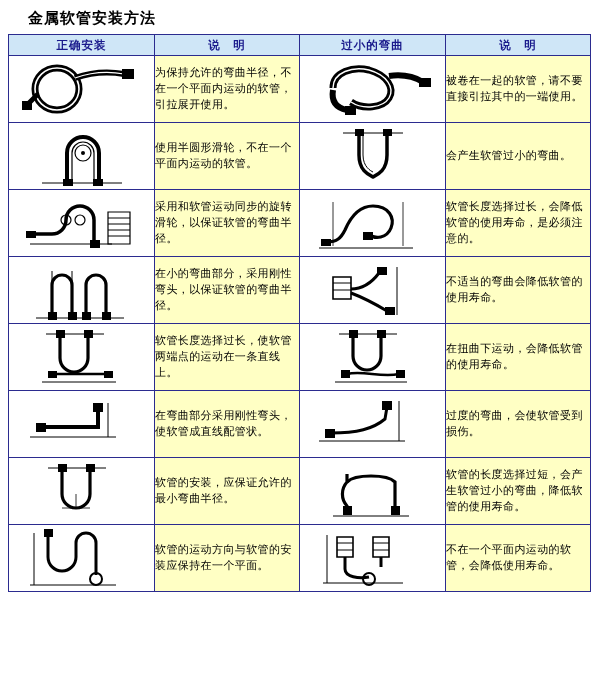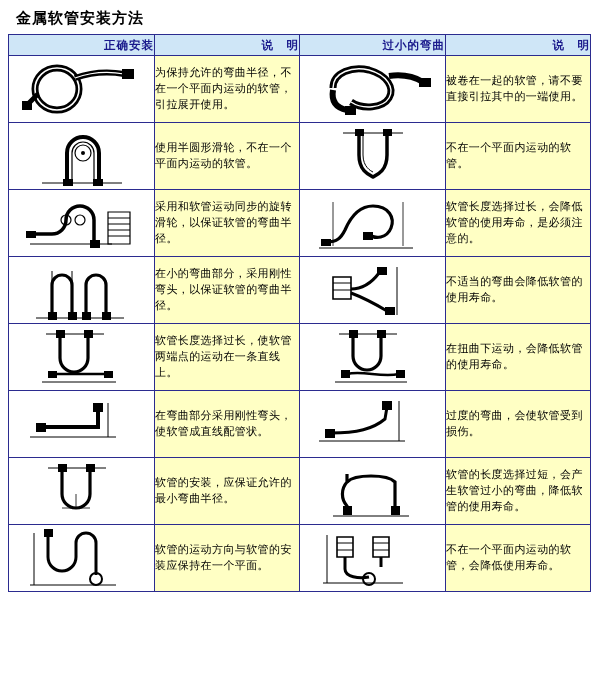--- a/index.html
+++ b/index.html
@@ -19,41 +19,41 @@
     height: 698px;
     position: relative;
     box-sizing: border-box;
     padding: 6px 8px 0 8px;
   }
   .doc-title {
     font-size: 15px;
     font-weight: bold;
     letter-spacing: 1px;
     color: #000;
-    margin: 2px 0 6px 8px;
+    margin: 2px 0 6px 20px;
     line-height: 20px;
   }
   table.grid {
     border-collapse: collapse;
     width: 582px;
     table-layout: fixed;
     border: 1px solid #2b2b8f;
   }
   table.grid td, table.grid th {
     border: 1px solid #2b2b8f;
     padding: 0;
     vertical-align: middle;
   }
   thead th {
     background: #cfe6f7;
     color: #1a1a8c;
     font-size: 11.5px;
     font-weight: bold;
     height: 20px;
-    text-align: right;
+    text-align: center;
     letter-spacing: 1px;
   }
   .col-img { width: 146px; }
   .col-txt { width: 145px; }
   td.img-cell {
     background: #ffffff;
     text-align: center;
     height: 66px;
   }
   td.txt-cell {
@@ -140,21 +140,21 @@
         <td class="txt-cell">使用半圆形滑轮，不在一个平面内运动的软管。</td>
         <td class="img-cell">
           <svg class="fig" viewBox="0 0 140 62">
             <path d="M56 6 L56 30 C56 46 66 50 70 52 C74 50 84 46 84 30 L84 6" fill="none" stroke="#000" stroke-width="3.5"></path>
             <path d="M60 6 L60 30 C60 42 68 46 70 47" fill="none" stroke="#000" stroke-width="1"></path>
             <rect x="52" y="4" width="9" height="7" fill="#000"></rect>
             <rect x="80" y="4" width="9" height="7" fill="#000"></rect>
             <line x1="40" y1="8" x2="100" y2="8" stroke="#000" stroke-width="1"></line>
           </svg>
         </td>
-        <td class="txt-cell">不在一个平面内运动的软管。</td>
+        <td class="txt-cell">会产生软管过小的弯曲。</td>
       </tr>
 
       <tr>
         <td class="img-cell">
           <svg class="fig" viewBox="0 0 140 62">
             <path d="M20 42 L40 42 A14 14 0 0 0 54 28 A14 14 0 0 1 82 28 L82 50" fill="none" stroke="#000" stroke-width="3.5"></path>
             <circle cx="54" cy="28" r="5" fill="none" stroke="#000" stroke-width="1.2"></circle>
             <circle cx="68" cy="28" r="5" fill="none" stroke="#000" stroke-width="1.2"></circle>
             <rect x="14" y="39" width="10" height="7" fill="#000"></rect>
             <rect x="78" y="48" width="10" height="8" fill="#000"></rect>

